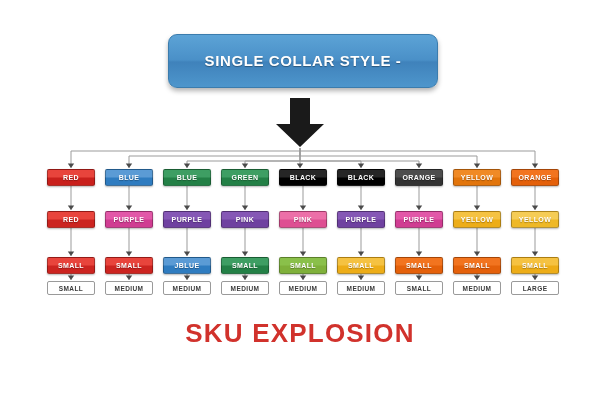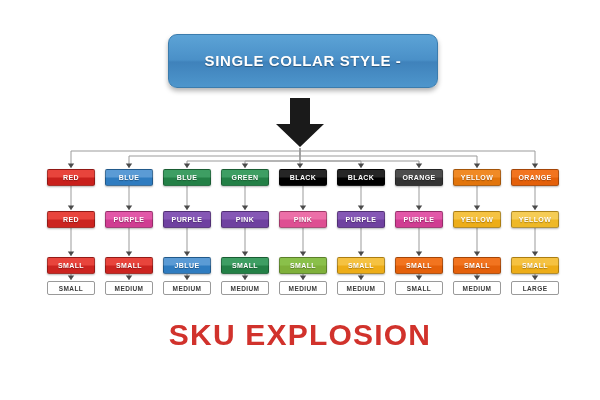--- a/index.html
+++ b/index.html
@@ -90,21 +90,21 @@
     box-shadow: none;
     font-weight: bold;
   }
   
   .sku-title {
     position: absolute;
     left: 0;
     top: 318px;
     width: 600px;
     text-align: center;
-    font-size: 30px;
+    font-size: 26px;
     font-weight: bold;
     letter-spacing: 1.2px;
     color: #d1322c;
   }
 </style>
 </head>
 <body>
 
 <div id="canvas">
 

